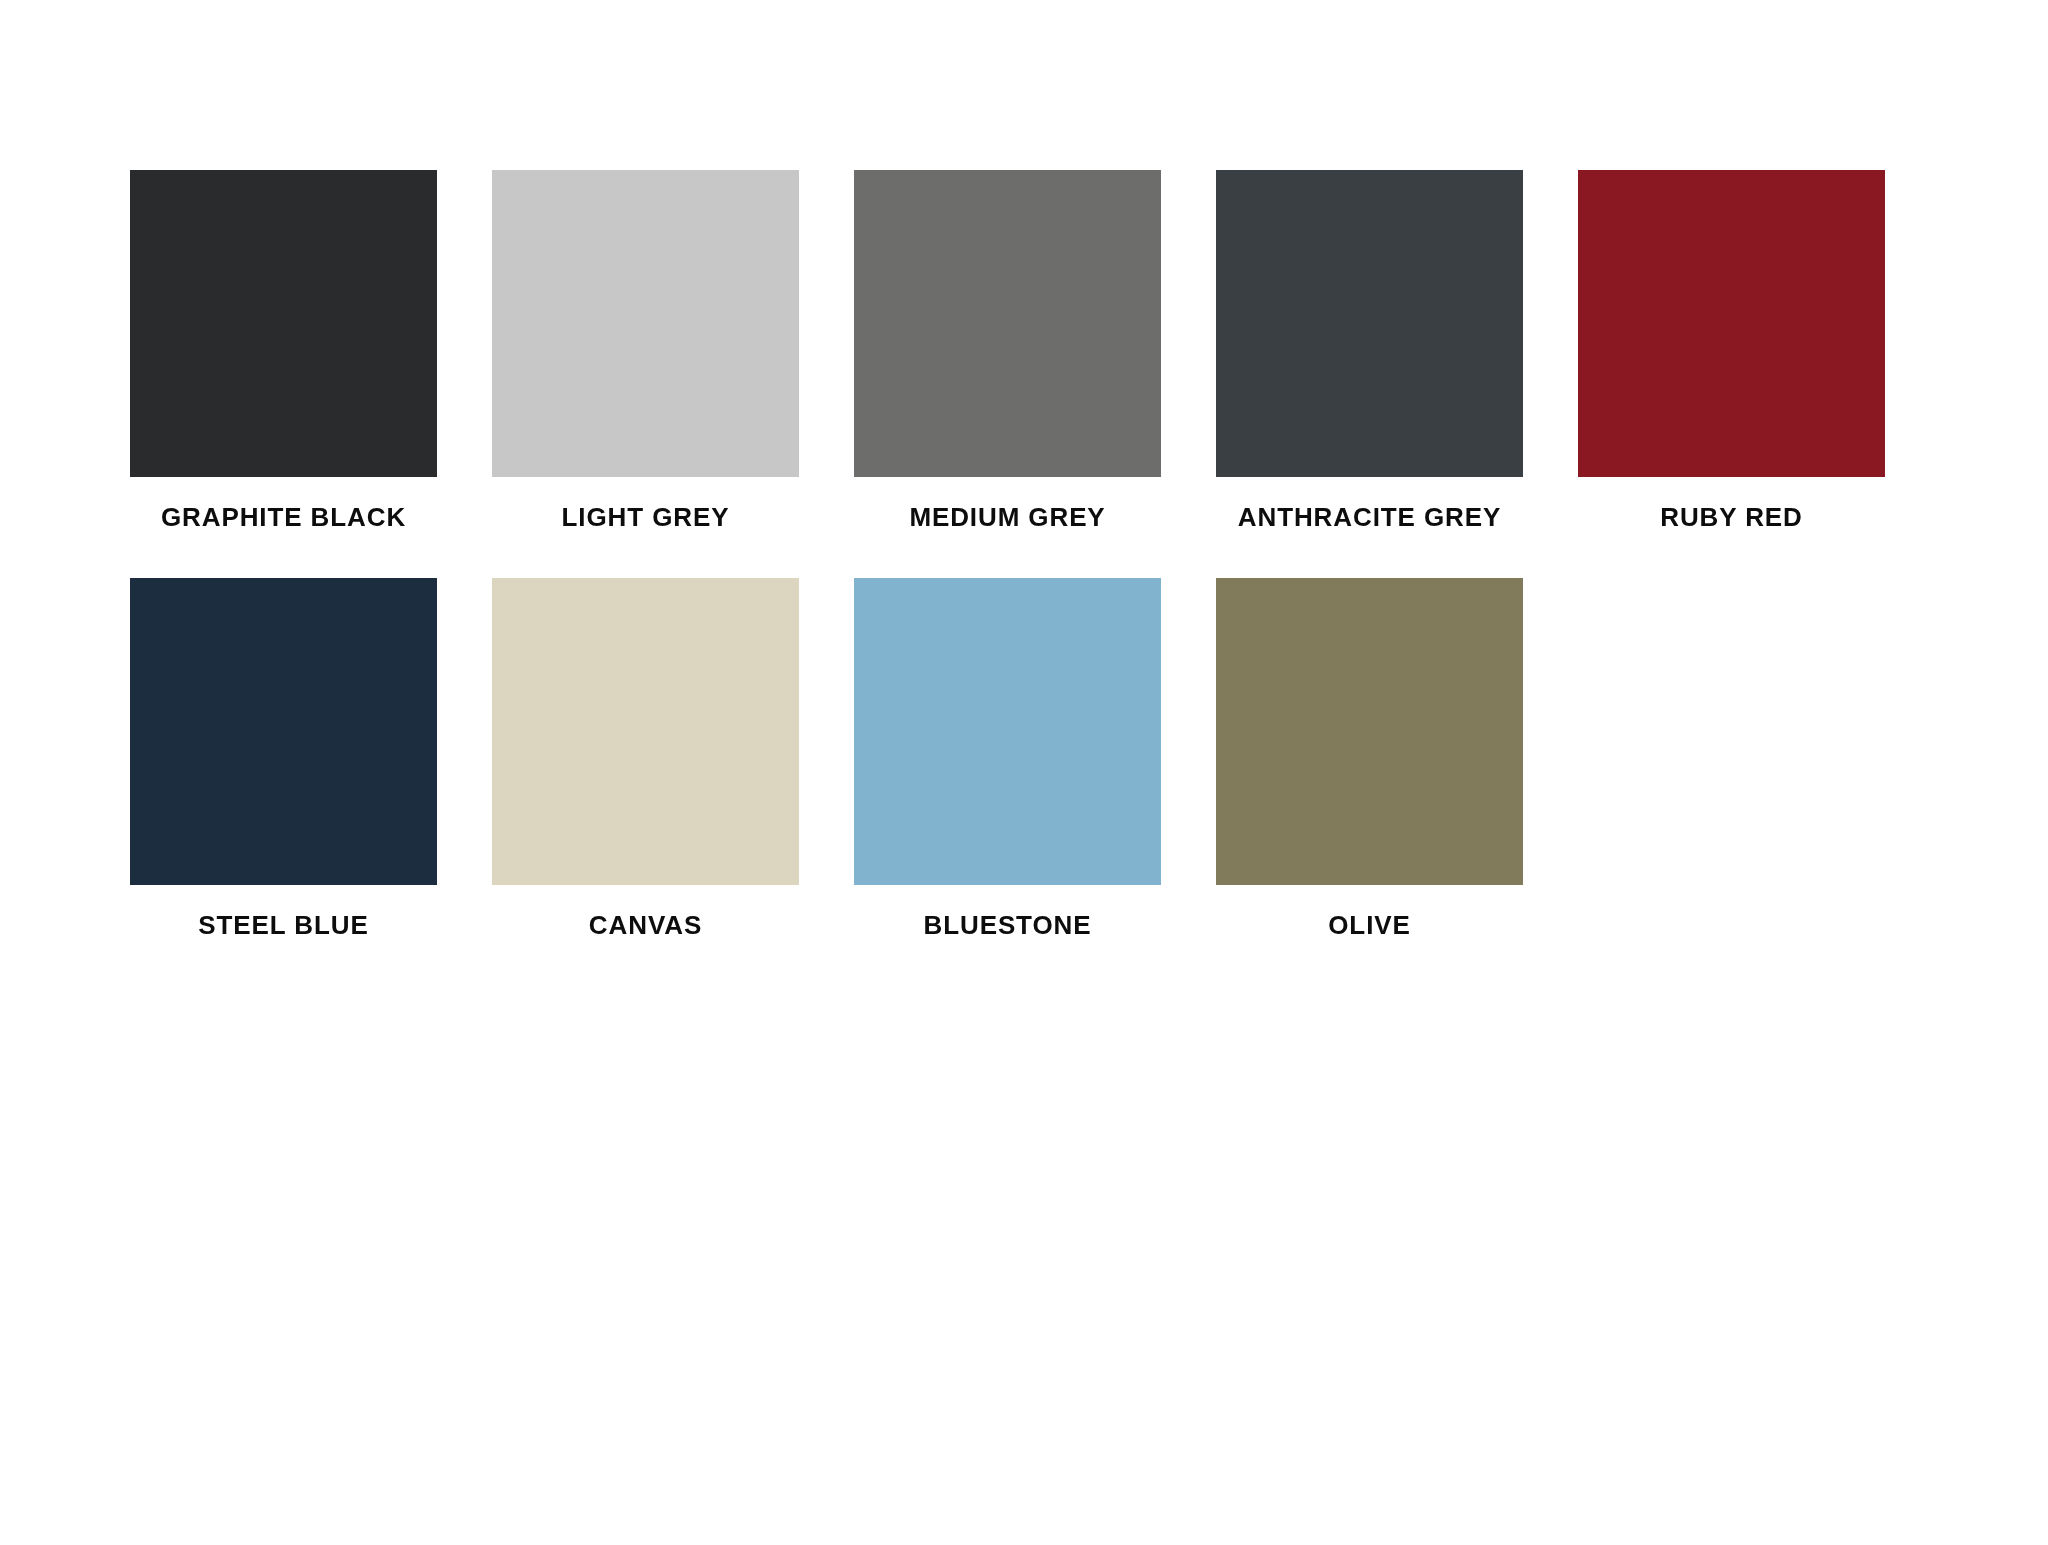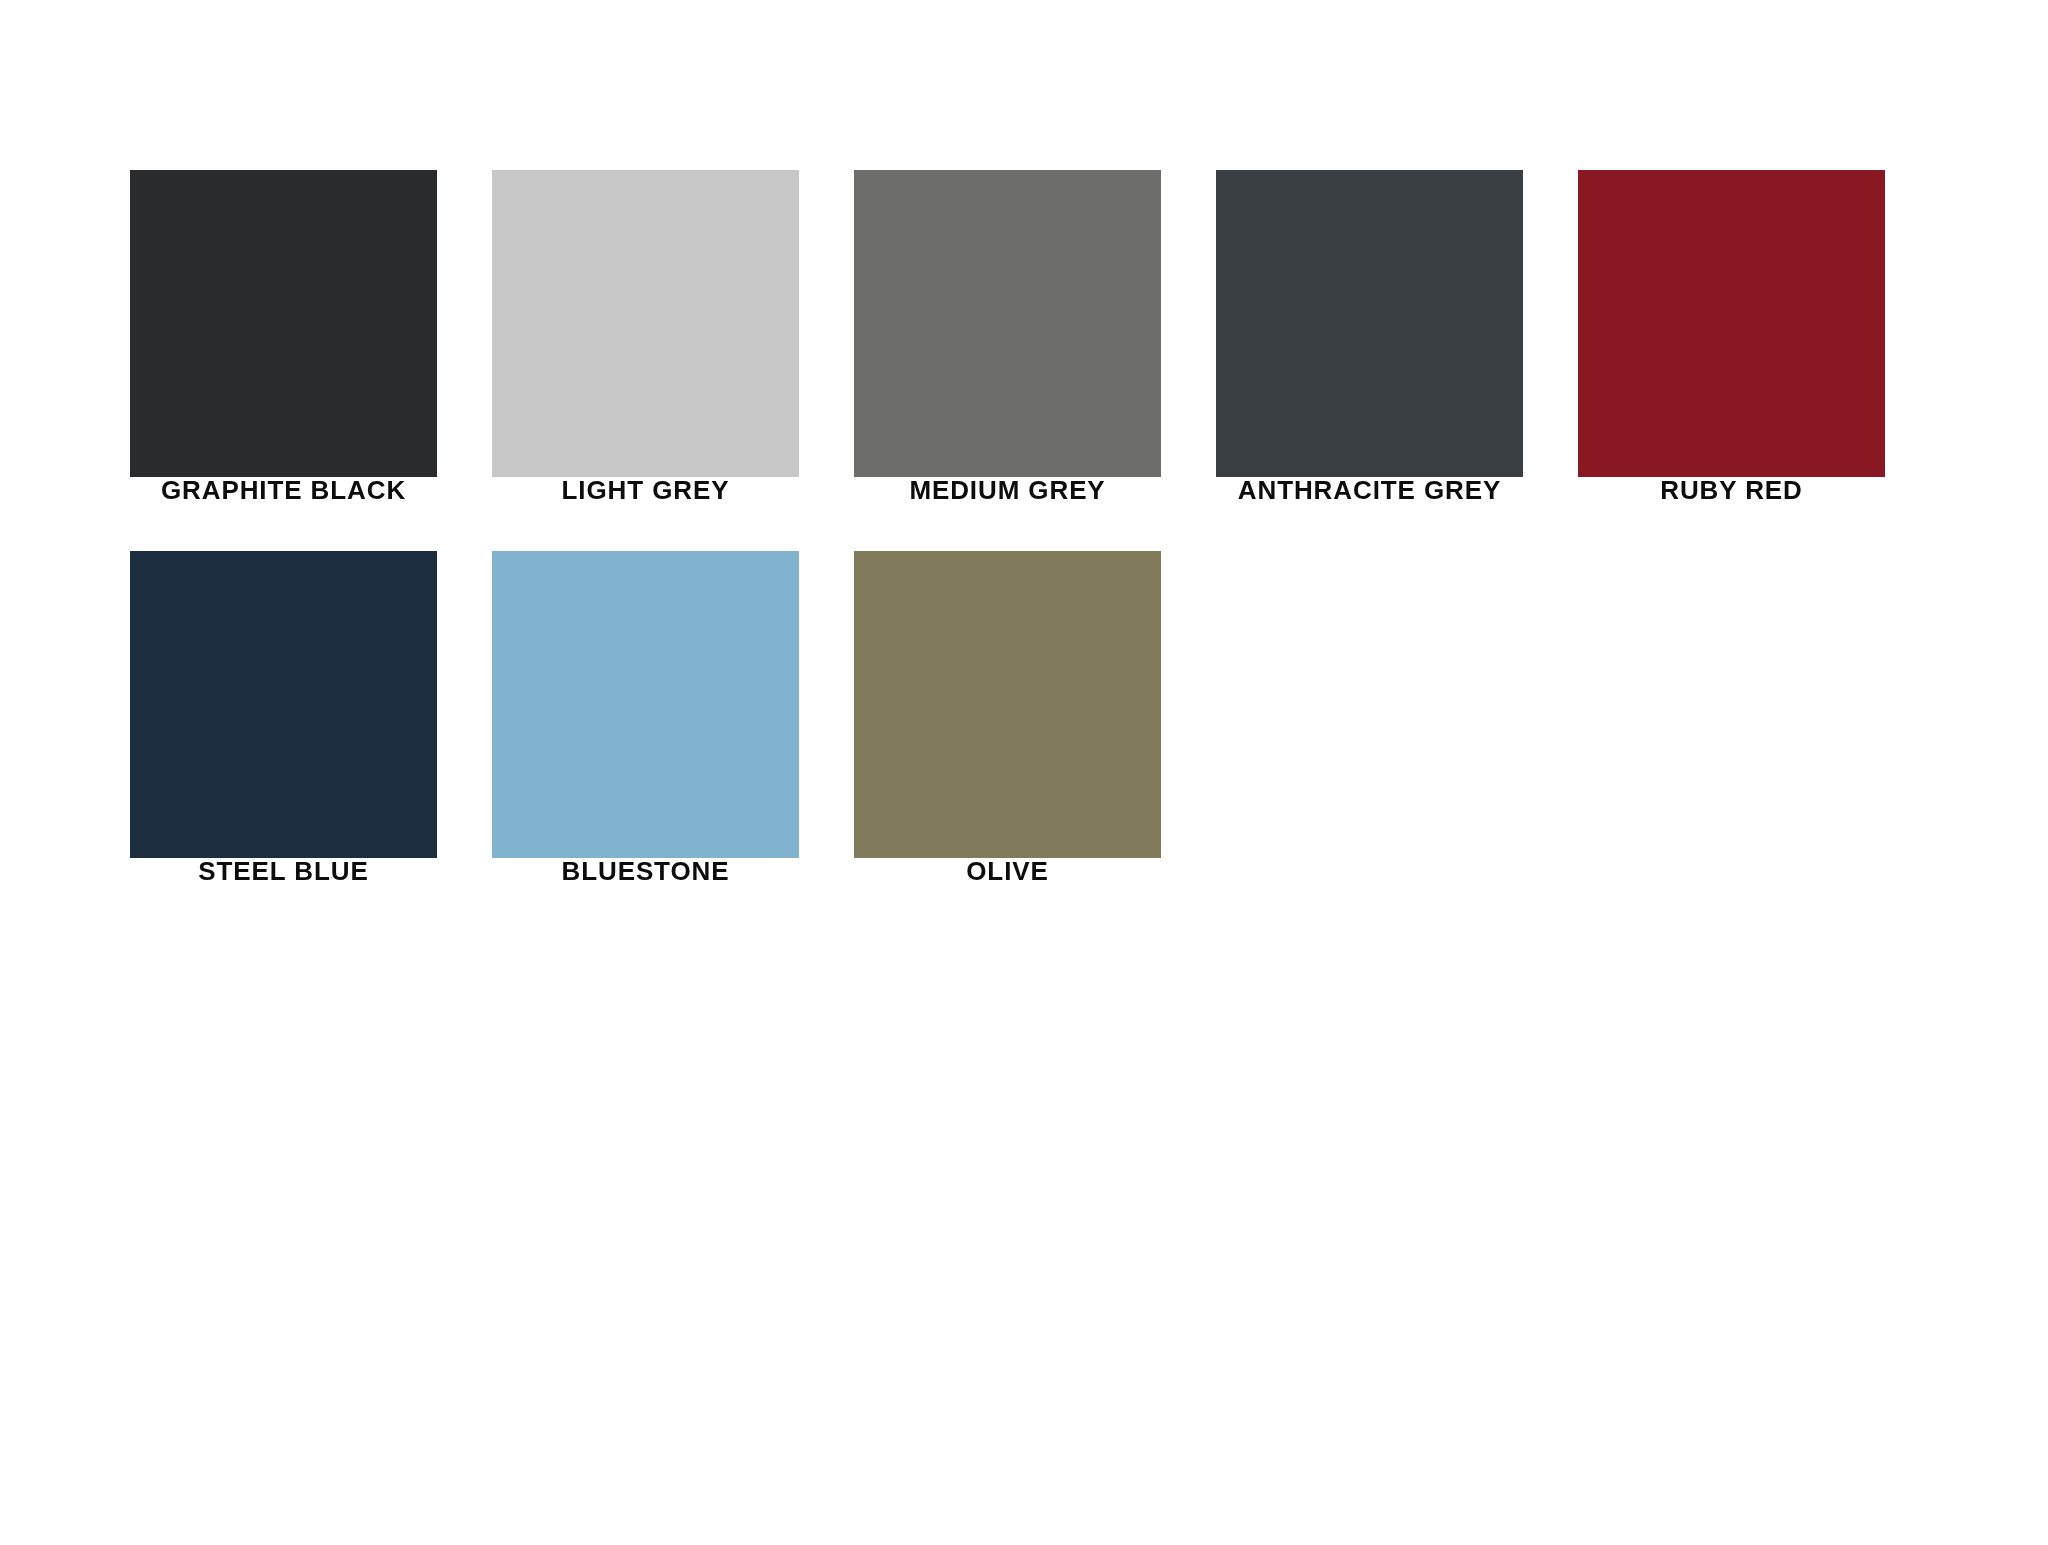--- a/index.html
+++ b/index.html
@@ -43,20 +43,21 @@
   .swatch-chip {
     width: 307px;
     height: 307px;
     display: block;
   }
 
   .swatch-label {
     display: block;
     width: 100%;
     text-align: center;
+    margin-top: 27px;
     font-family: "Liberation Sans", sans-serif;
     font-size: 26px;
     font-weight: bold;
     letter-spacing: 0.9px;
     color: #0d0d0d;
     text-transform: uppercase;
     line-height: 1;
     white-space: nowrap;
   }
 
@@ -89,20 +90,24 @@
   </div>
       <div class="swatch-cell">
     <span class="swatch-chip" title="RUBY RED" style="background-color: rgb(138, 24, 34);"></span>
     <span class="swatch-label">RUBY RED</span>
   </div>
       <div class="swatch-cell">
     <span class="swatch-chip" title="STEEL BLUE" style="background-color: rgb(28, 45, 64);"></span>
     <span class="swatch-label">STEEL BLUE</span>
   </div>
       <div class="swatch-cell">
+    <span class="swatch-chip" title="CANVAS" style="background-color: rgb(220, 213, 192);"></span>
+    <span class="swatch-label">CANVAS</span>
+  </div>
+      <div class="swatch-cell">
     <span class="swatch-chip" title="BLUESTONE" style="background-color: rgb(129, 178, 206);"></span>
     <span class="swatch-label">BLUESTONE</span>
   </div>
       <div class="swatch-cell">
     <span class="swatch-chip" title="OLIVE" style="background-color: rgb(129, 123, 92);"></span>
     <span class="swatch-label">OLIVE</span>
   </div>
       <div class="swatch-cell is-empty">
     <span class="swatch-chip"></span>
     <span class="swatch-label"></span>

